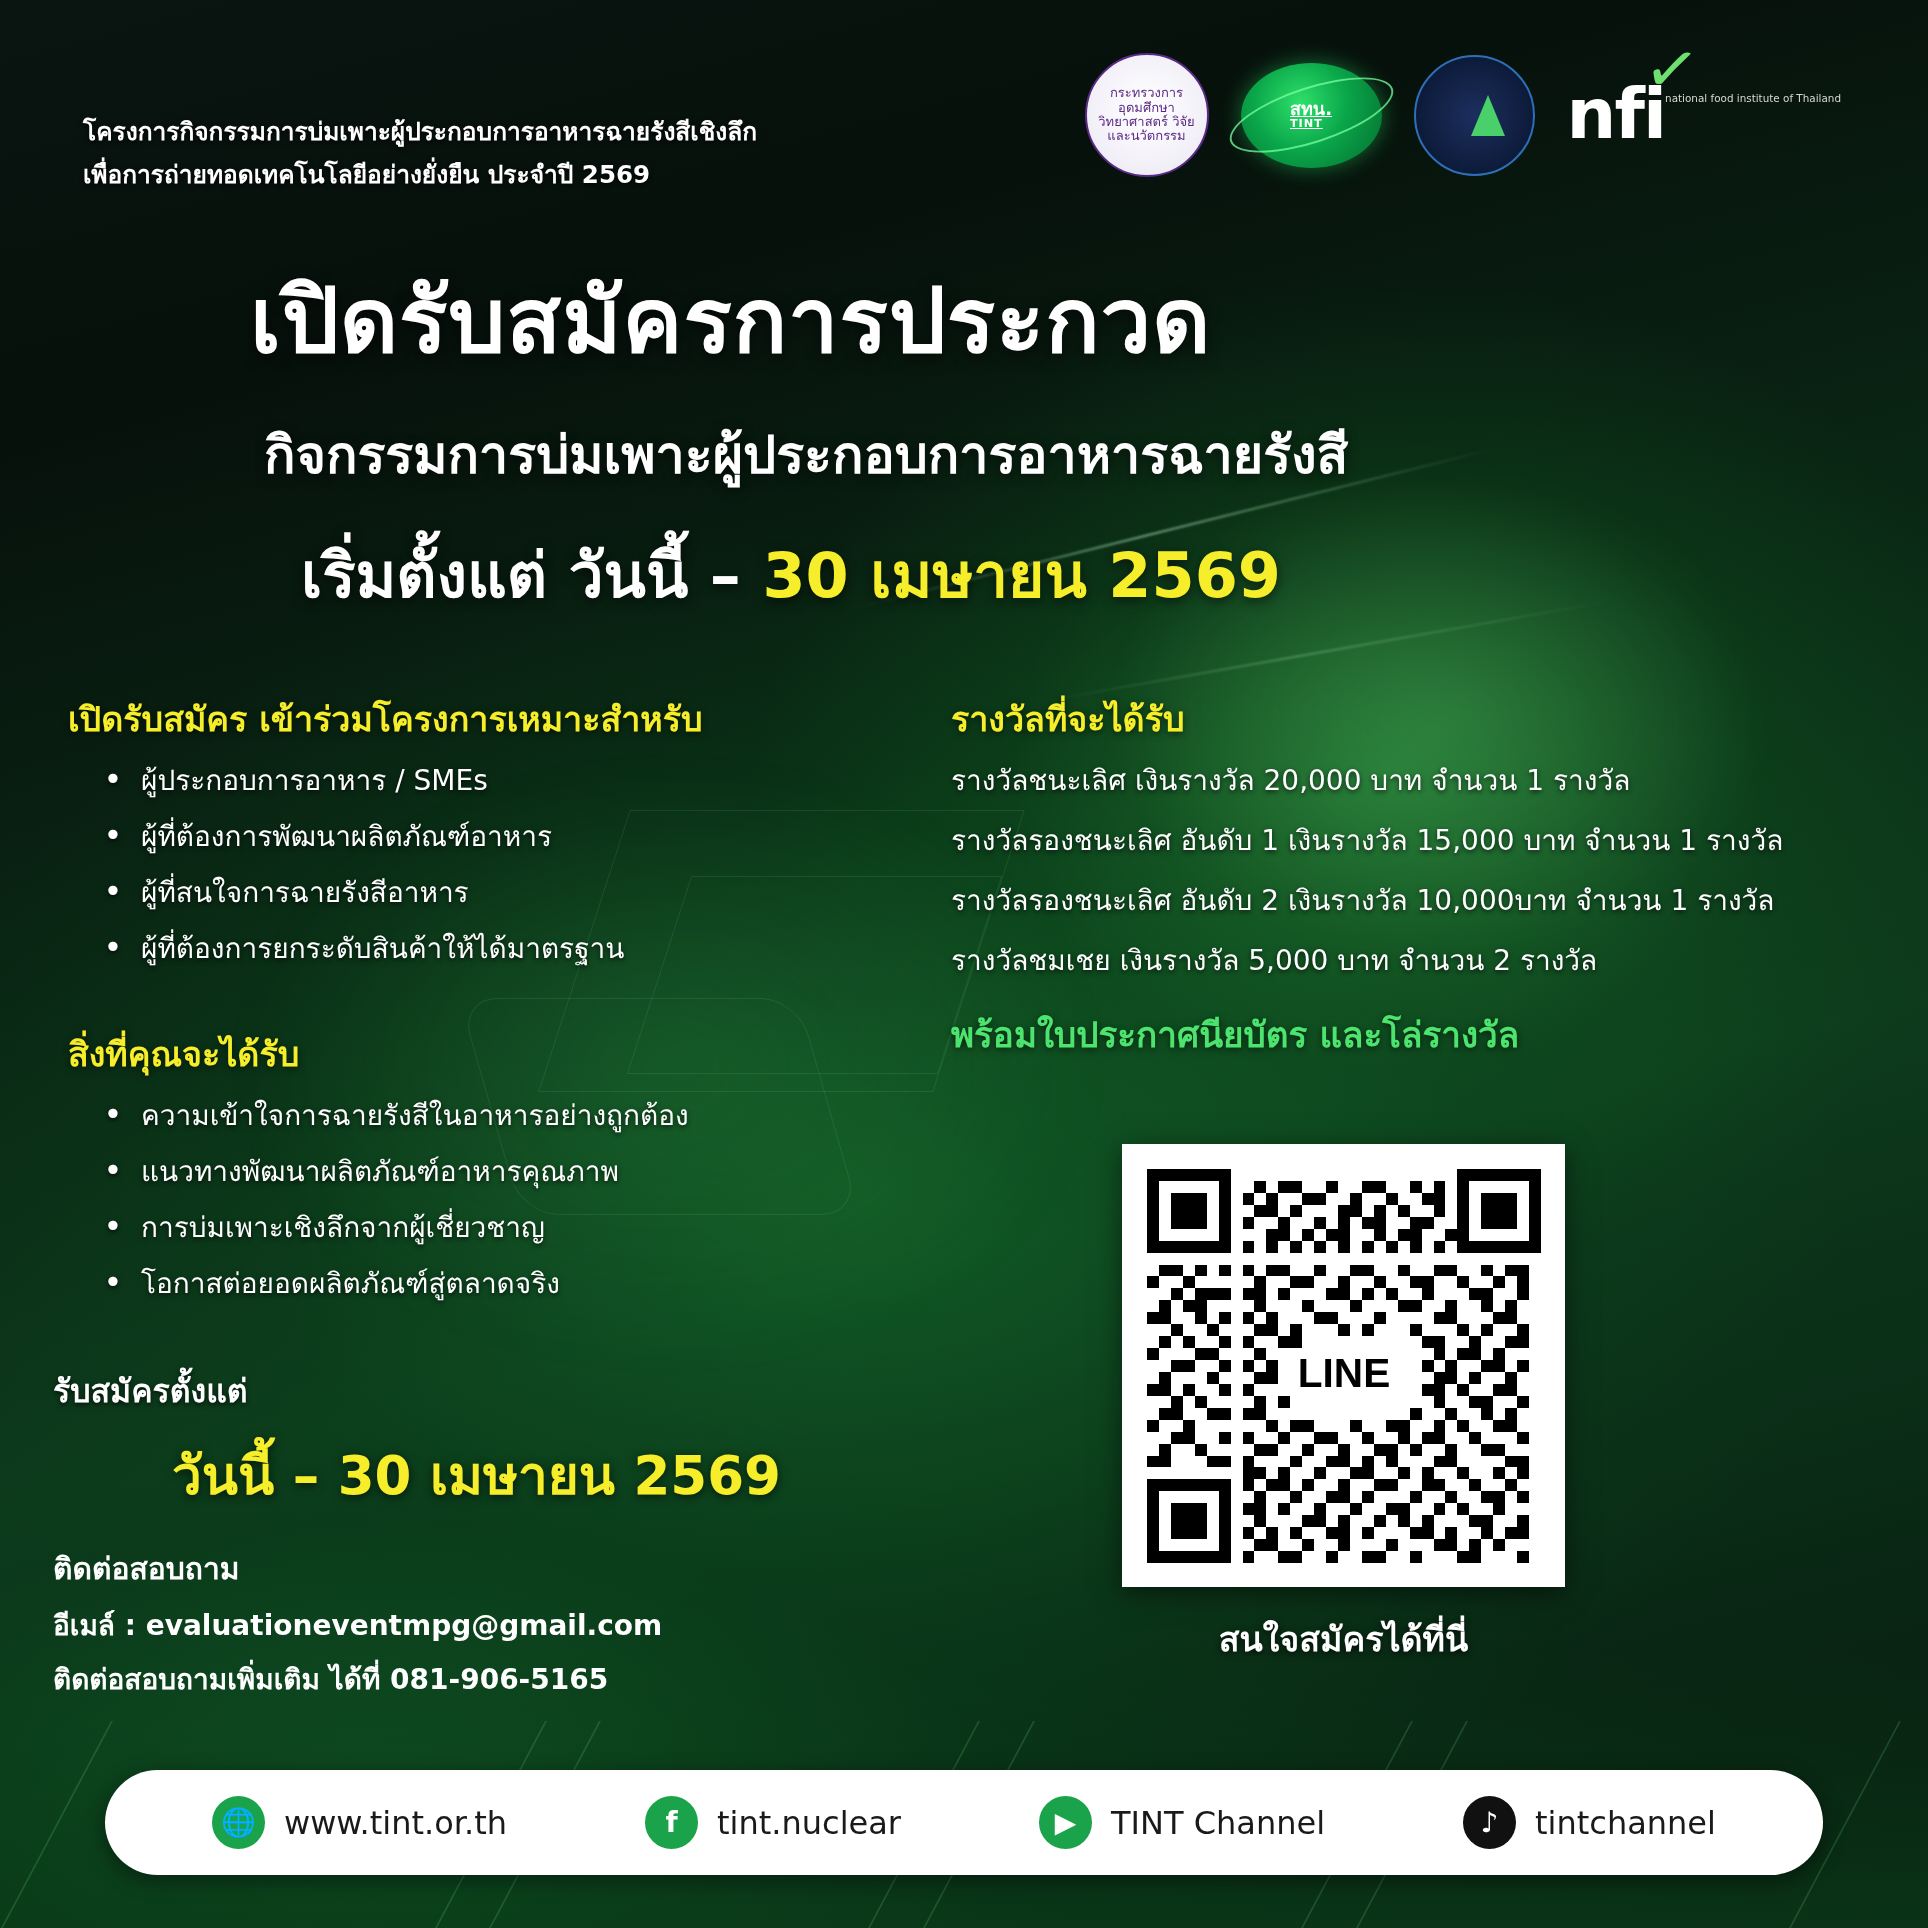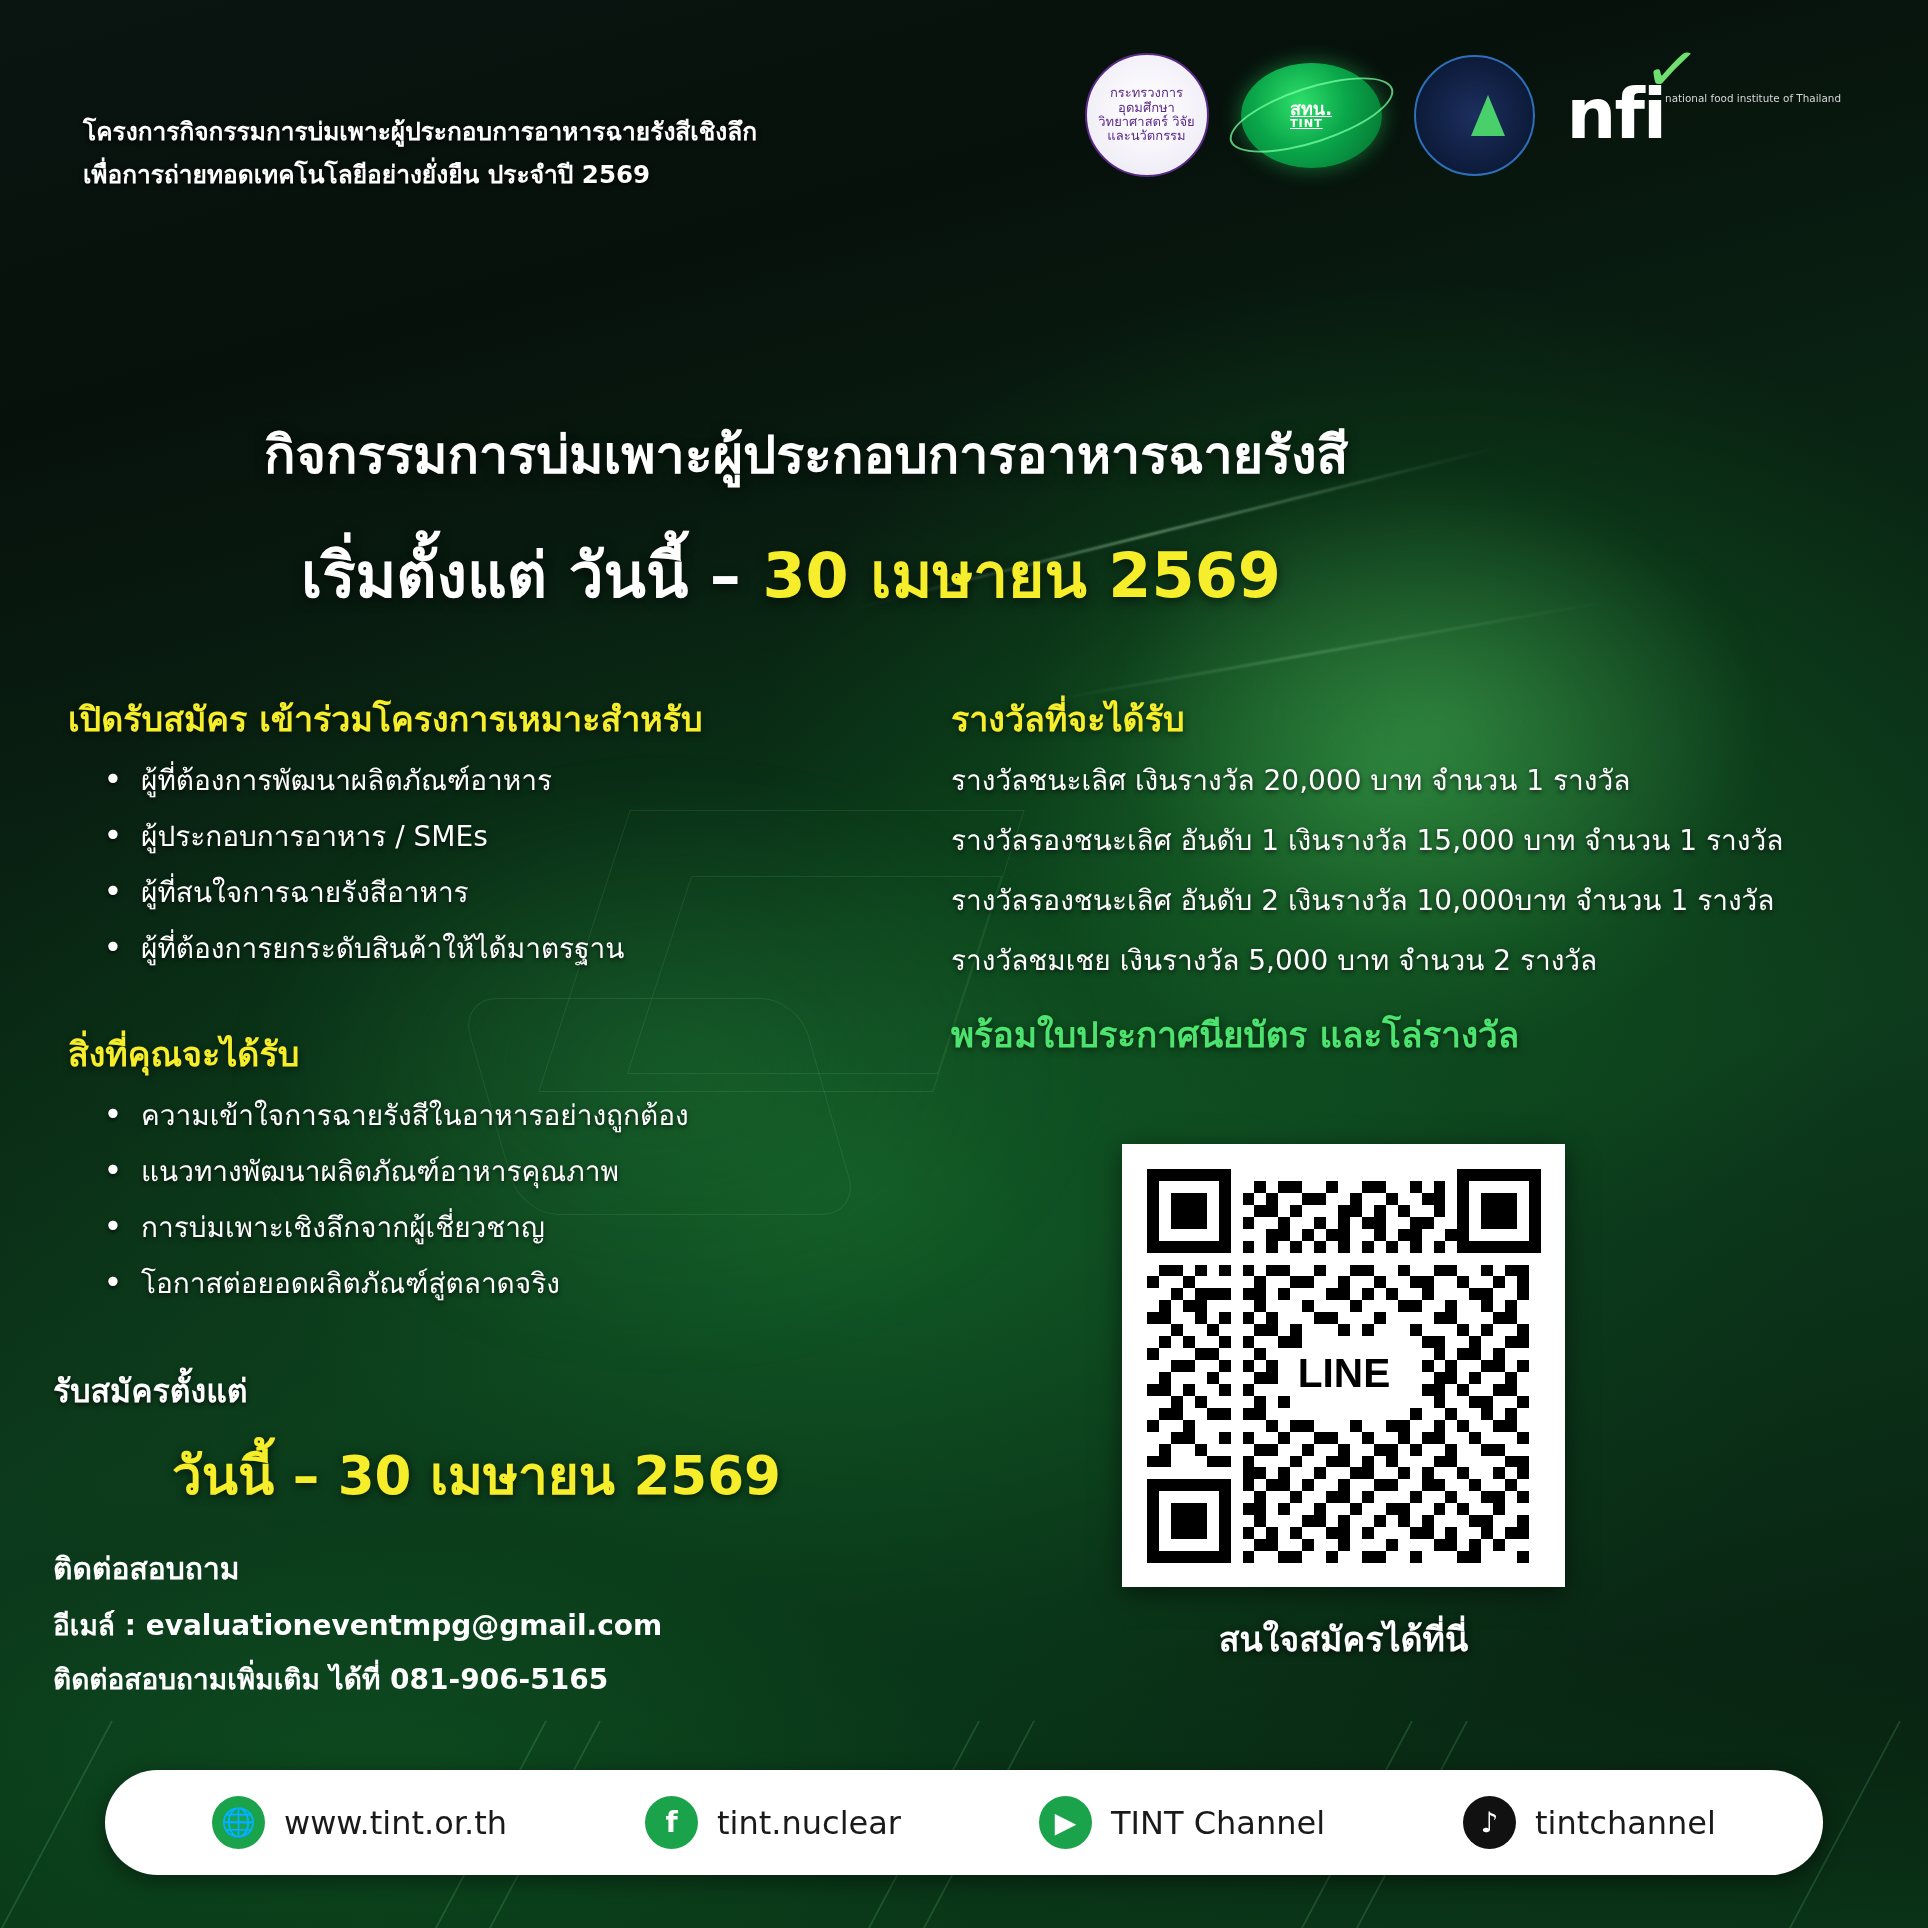--- a/index.html
+++ b/index.html
@@ -237,30 +237,31 @@
     <div class="logo logo-nfi">
       <div class="mark">
         <span>nfi</span>
         <span class="check">✓</span>
       </div>
       <div class="sub">national food institute
 of Thailand</div>
     </div>
   </div>
 
+  <div class="title-main">เปิดรับสมัครการประกวด</div>
   <div class="title-sub">กิจกรรมการบ่มเพาะผู้ประกอบการอาหารฉายรังสี</div>
   <div class="title-date">
     <span>เริ่มตั้งแต่ วันนี้ – </span><span class="hl">30 เมษายน 2569</span>
   </div>
 
   <div class="col-left">
     <div class="sec-head">เปิดรับสมัคร เข้าร่วมโครงการเหมาะสำหรับ</div>
     <ul class="bullets">
+      <li>ผู้ประกอบการอาหาร / SMEs</li>
       <li>ผู้ที่ต้องการพัฒนาผลิตภัณฑ์อาหาร</li>
-      <li>ผู้ประกอบการอาหาร / SMEs</li>
       <li>ผู้ที่สนใจการฉายรังสีอาหาร</li>
       <li>ผู้ที่ต้องการยกระดับสินค้าให้ได้มาตรฐาน</li>
     </ul>
     <div class="gap-block"></div>
     <div class="sec-head">สิ่งที่คุณจะได้รับ</div>
     <ul class="bullets">
       <li>ความเข้าใจการฉายรังสีในอาหารอย่างถูกต้อง</li>
       <li>แนวทางพัฒนาผลิตภัณฑ์อาหารคุณภาพ</li>
       <li>การบ่มเพาะเชิงลึกจากผู้เชี่ยวชาญ</li>
       <li>โอกาสต่อยอดผลิตภัณฑ์สู่ตลาดจริง</li>

